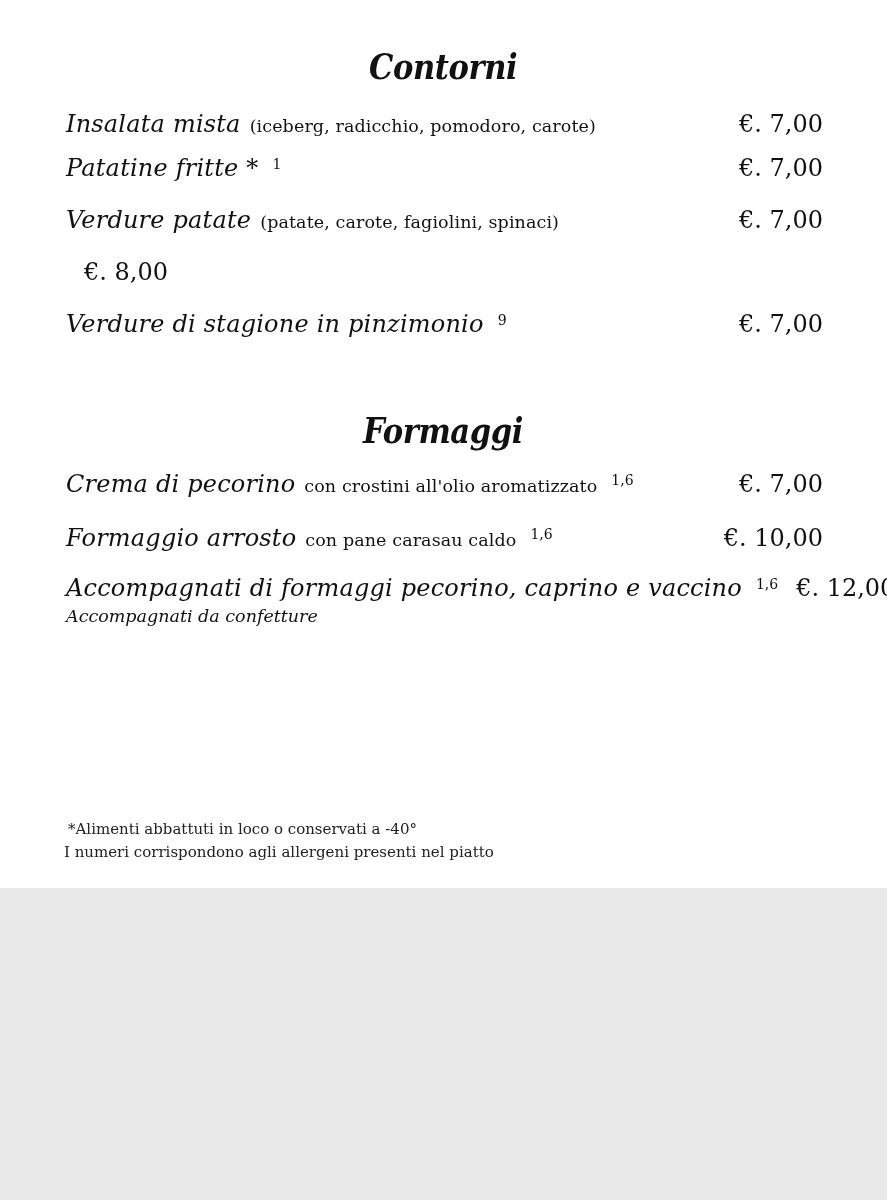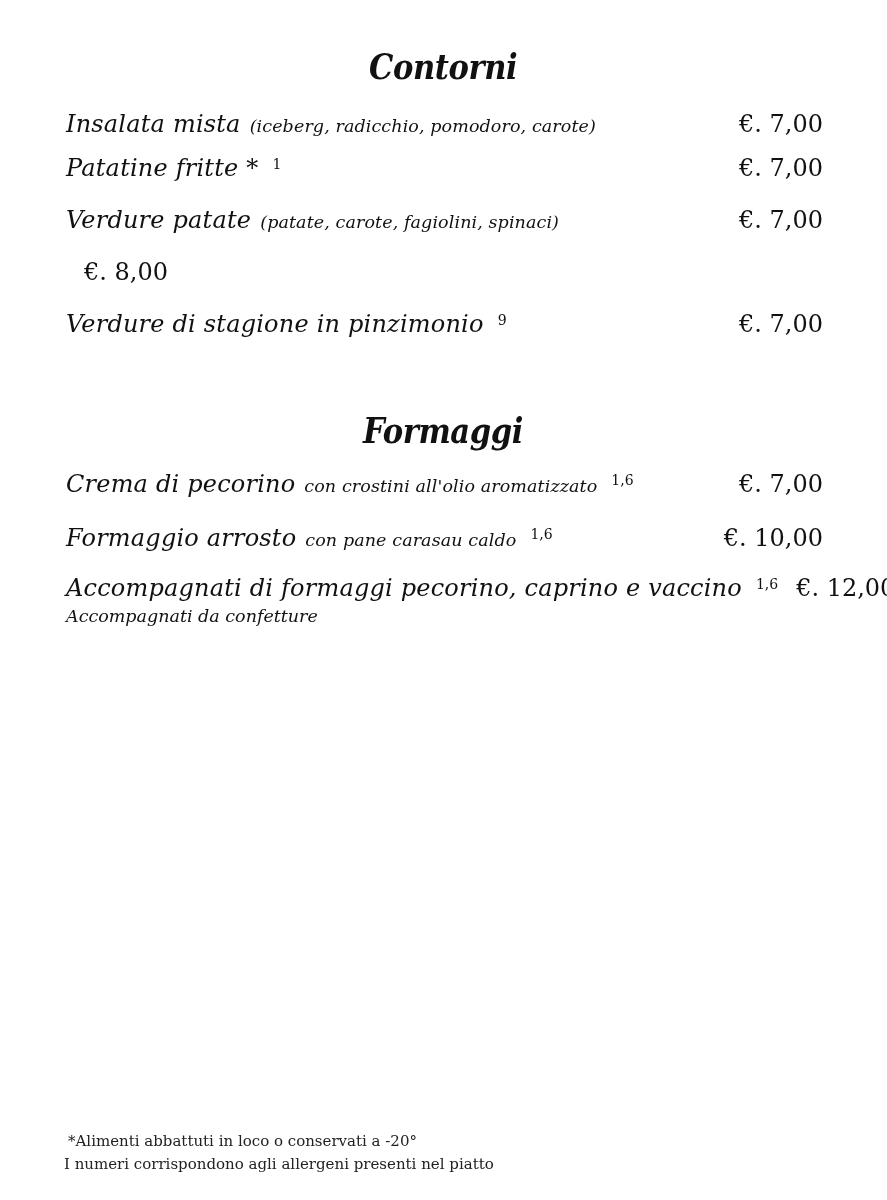--- a/index.html
+++ b/index.html
@@ -3,21 +3,21 @@
 <meta charset="utf-8">
 <style>
   html, body {
     margin: 0;
     padding: 0;
     background: #e8e8e8;
   }
   .page {
     position: relative;
     width: 887px;
-    height: 1200px;
+    height: 888px;
     margin: 0 auto;
     background: #ffffff;
     color: #111111;
     font-family: "DejaVu Serif", "Liberation Serif", serif;
     overflow: hidden;
   }
   .section-title {
     position: absolute;
     left: 0;
     width: 100%;
@@ -48,21 +48,20 @@
     display: flex;
     align-items: baseline;
   }
   .item-name {
     font-size: 24px;
     font-style: italic;
     letter-spacing: 0.2px;
   }
   .item-desc {
     font-size: 17.5px;
-    font-style: italic;
     margin-left: 9px;
     letter-spacing: 0.1px;
   }
   .allergen {
     font-size: 14px;
     font-style: normal;
     margin-left: 14px;
     position: relative;
     top: -7px;
   }
@@ -154,17 +153,17 @@
   <div class="row" style="top:574px">
     <span class="left">
       <span class="item-name">Accompagnati di formaggi pecorino, caprino e vaccino</span>
       <span class="allergen">1,6</span>
     </span>
     <span class="price">€. 12,00</span>
   </div>
   <div class="item-note" style="top:606px">Accompagnati da confetture</div>
 
   <div class="footer">
-    <div class="line1">*Alimenti abbattuti in loco o conservati a -20°</div>
+    <div class="line1">*Alimenti abbattuti in loco o conservati a -40°</div>
     <div class="line2">I numeri corrispondono agli allergeni presenti nel piatto</div>
   </div>
 
 </div>
 
 </body></html>

